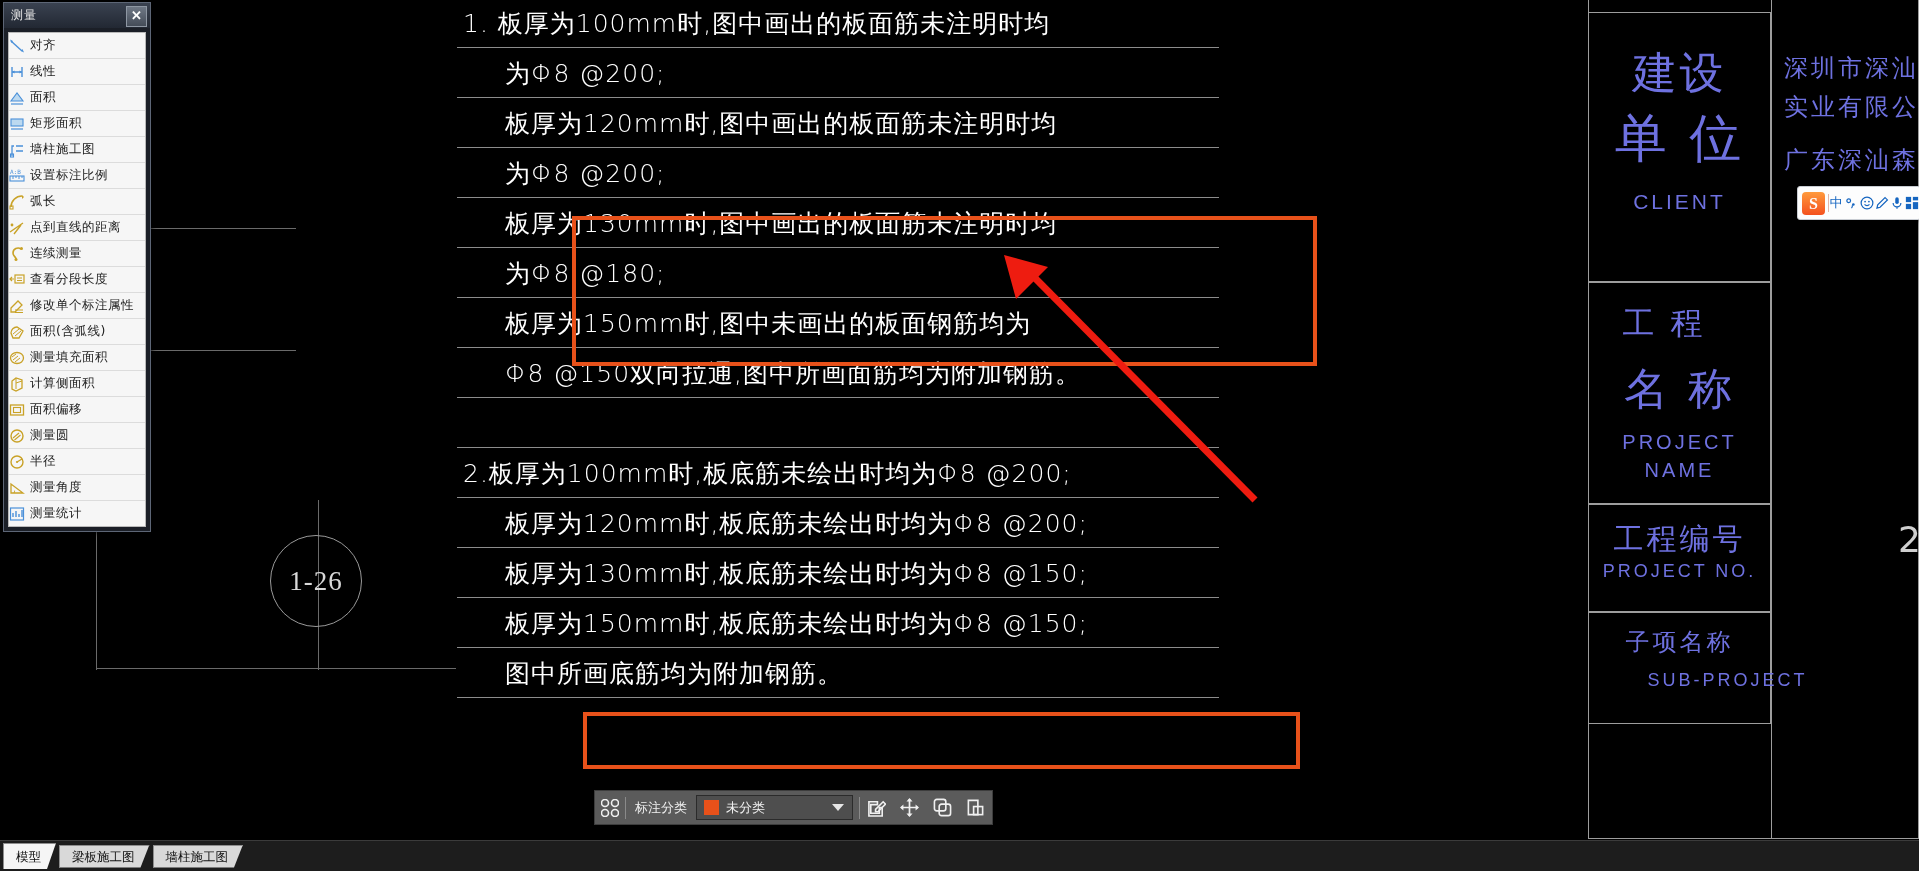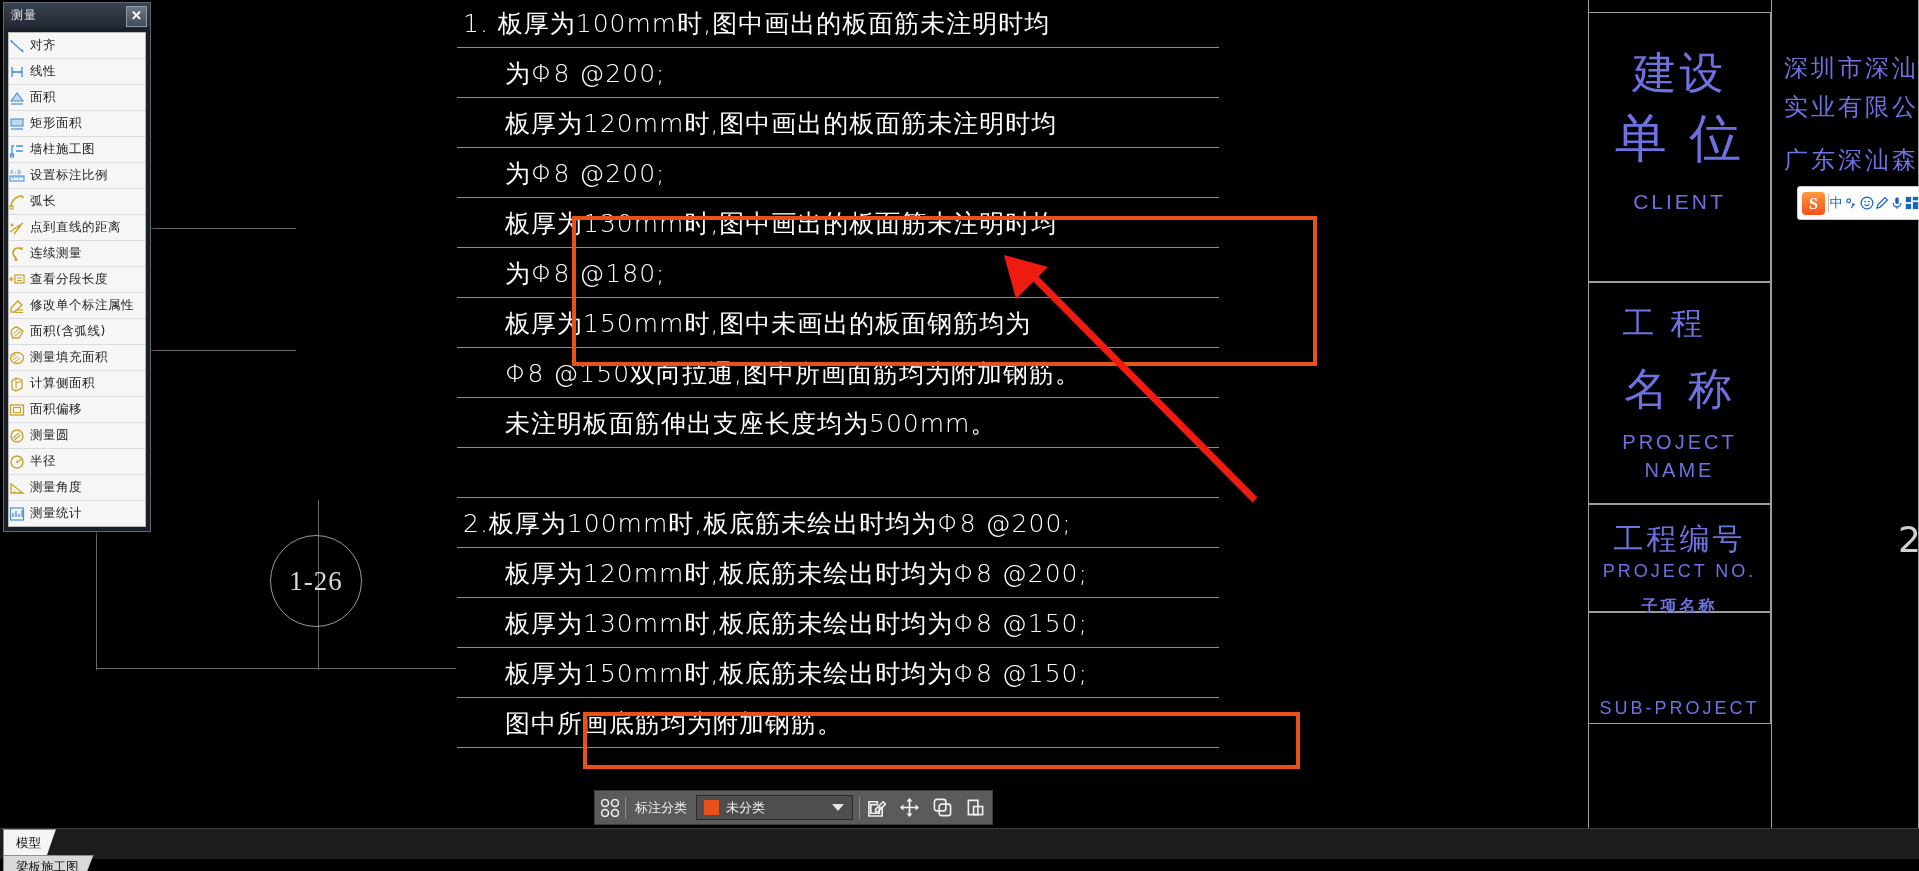--- a/index.html
+++ b/index.html
@@ -69,22 +69,22 @@
               font-family:"DejaVu Sans",sans-serif;white-space:nowrap;}
   #annsel{display:flex;align-items:center;height:23px;width:155px;background:#4e4e4e;
           border:1px solid #2b2b2b;margin-right:6px;cursor:pointer;}
   #annsel .sw{width:15px;height:15px;background:#e8511a;margin:0 7px;flex:0 0 15px;}
   #annsel .txt{color:#f2f2f2;font-size:13px;font-family:"DejaVu Sans",sans-serif;flex:1;}
   #annsel .car{width:0;height:0;border-left:6px solid transparent;border-right:6px solid transparent;
                border-top:7px solid #e6e6e6;margin-right:8px;}
   .tbbtn{width:33px;height:100%;display:flex;align-items:center;justify-content:center;cursor:pointer;}
 
   
-  #tabs{position:absolute;left:0;bottom:12px;width:1919px;height:30px;background:#1d1d1d;
-        border-top:1px solid #3b3b3b;display:flex;align-items:flex-start;flex-direction:column;}
+  #tabs{position:absolute;left:0;bottom:0;width:1919px;height:30px;background:#1d1d1d;
+        border-top:1px solid #3b3b3b;display:flex;align-items:center;}
   .tab{height:22px;line-height:22px;padding:0 14px 0 12px;margin-left:3px;
        background:#d9d9d9;color:#111;font-size:12.5px;font-family:"DejaVu Sans",sans-serif;
        border:1px solid #8e8e8e;border-bottom:none;cursor:pointer;
        clip-path:polygon(0 0,100% 0,calc(100% - 9px) 100%,0 100%);}
   .tab.sel{background:#f5f5f5;height:25px;line-height:25px;}
 
   
   #ime{position:absolute;left:1797px;top:186px;height:32px;width:122px;
        background:#fdfdfd;border:1px solid #c8ccd2;border-radius:3px;
        display:flex;align-items:center;box-shadow:0 1px 4px rgba(0,0,0,.4);}
@@ -129,23 +129,20 @@
       <div class="nrow">
         <div class="ntxt ind1">为Φ8 @180;</div>
       </div>
       <div class="nrow">
         <div class="ntxt ind1">板厚为150mm时,图中未画出的板面钢筋均为</div>
       </div>
       <div class="nrow">
         <div class="ntxt ind1">Φ8 @150双向拉通,图中所画面筋均为附加钢筋。</div>
       </div>
       <div class="nrow">
-        <div class="ntxt ind1">未注明板面筋伸出支座长度均为500mm。</div>
-      </div>
-      <div class="nrow">
         <div class="ntxt ind0"></div>
       </div>
       <div class="nrow">
         <div class="ntxt ind0">2.板厚为100mm时,板底筋未绘出时均为Φ8 @200;</div>
       </div>
       <div class="nrow">
         <div class="ntxt ind1">板厚为120mm时,板底筋未绘出时均为Φ8 @200;</div>
       </div>
       <div class="nrow">
         <div class="ntxt ind1">板厚为130mm时,板底筋未绘出时均为Φ8 @150;</div>
@@ -184,22 +181,22 @@
     <div class="tb-ctr tbl-cn" style="top:308px;width:152px;font-size:32px;">工 程</div>
     <div class="tb-ctr tbl-cn" style="top:366px;width:183px;font-size:44px;">名 称</div>
     <div class="tb-ctr tbl-en" style="top:437px;width:183px;font-size:20px;">PROJECT</div>
     <div class="tb-ctr tbl-en" style="top:465px;width:183px;font-size:20px;">NAME</div>
 
     <div class="tbcell" style="left:0;top:510px;width:183px;height:108px;"></div>
     <div class="tb-ctr tbl-cn" style="top:525px;width:183px;font-size:30px;">工程编号</div>
     <div class="tb-ctr tbl-en" style="top:567px;width:183px;font-size:18px;">PROJECT NO.</div>
 
     <div class="tbcell" style="left:0;top:618px;width:183px;height:112px;"></div>
-    <div class="tb-ctr tbl-cn" style="top:602px;width:183px;font-size:16px;font-weight:bold;">子项名称</div>
-    <div class="tb-ctr tbl-en" style="top:704px;width:183px;font-size:18px;">SUB-PROJECT</div>
+    <div class="tb-ctr tbl-cn" style="top:632px;width:183px;font-size:24px;">子项名称</div>
+    <div class="tb-ctr tbl-en" style="top:676px;width:183px;font-size:18px;padding-left:48px;">SUB-PROJECT</div>
 
     <div class="tbl-cn" style="position:absolute;left:310px;top:525px;font-size:36px;color:#cfcfcf;">2</div>
   </div>
 </div>
 
 <div id="palette">
   <div id="pal-title">
     <span class="t">测量</span>
     <div id="pal-close">✕</div>
   </div>

